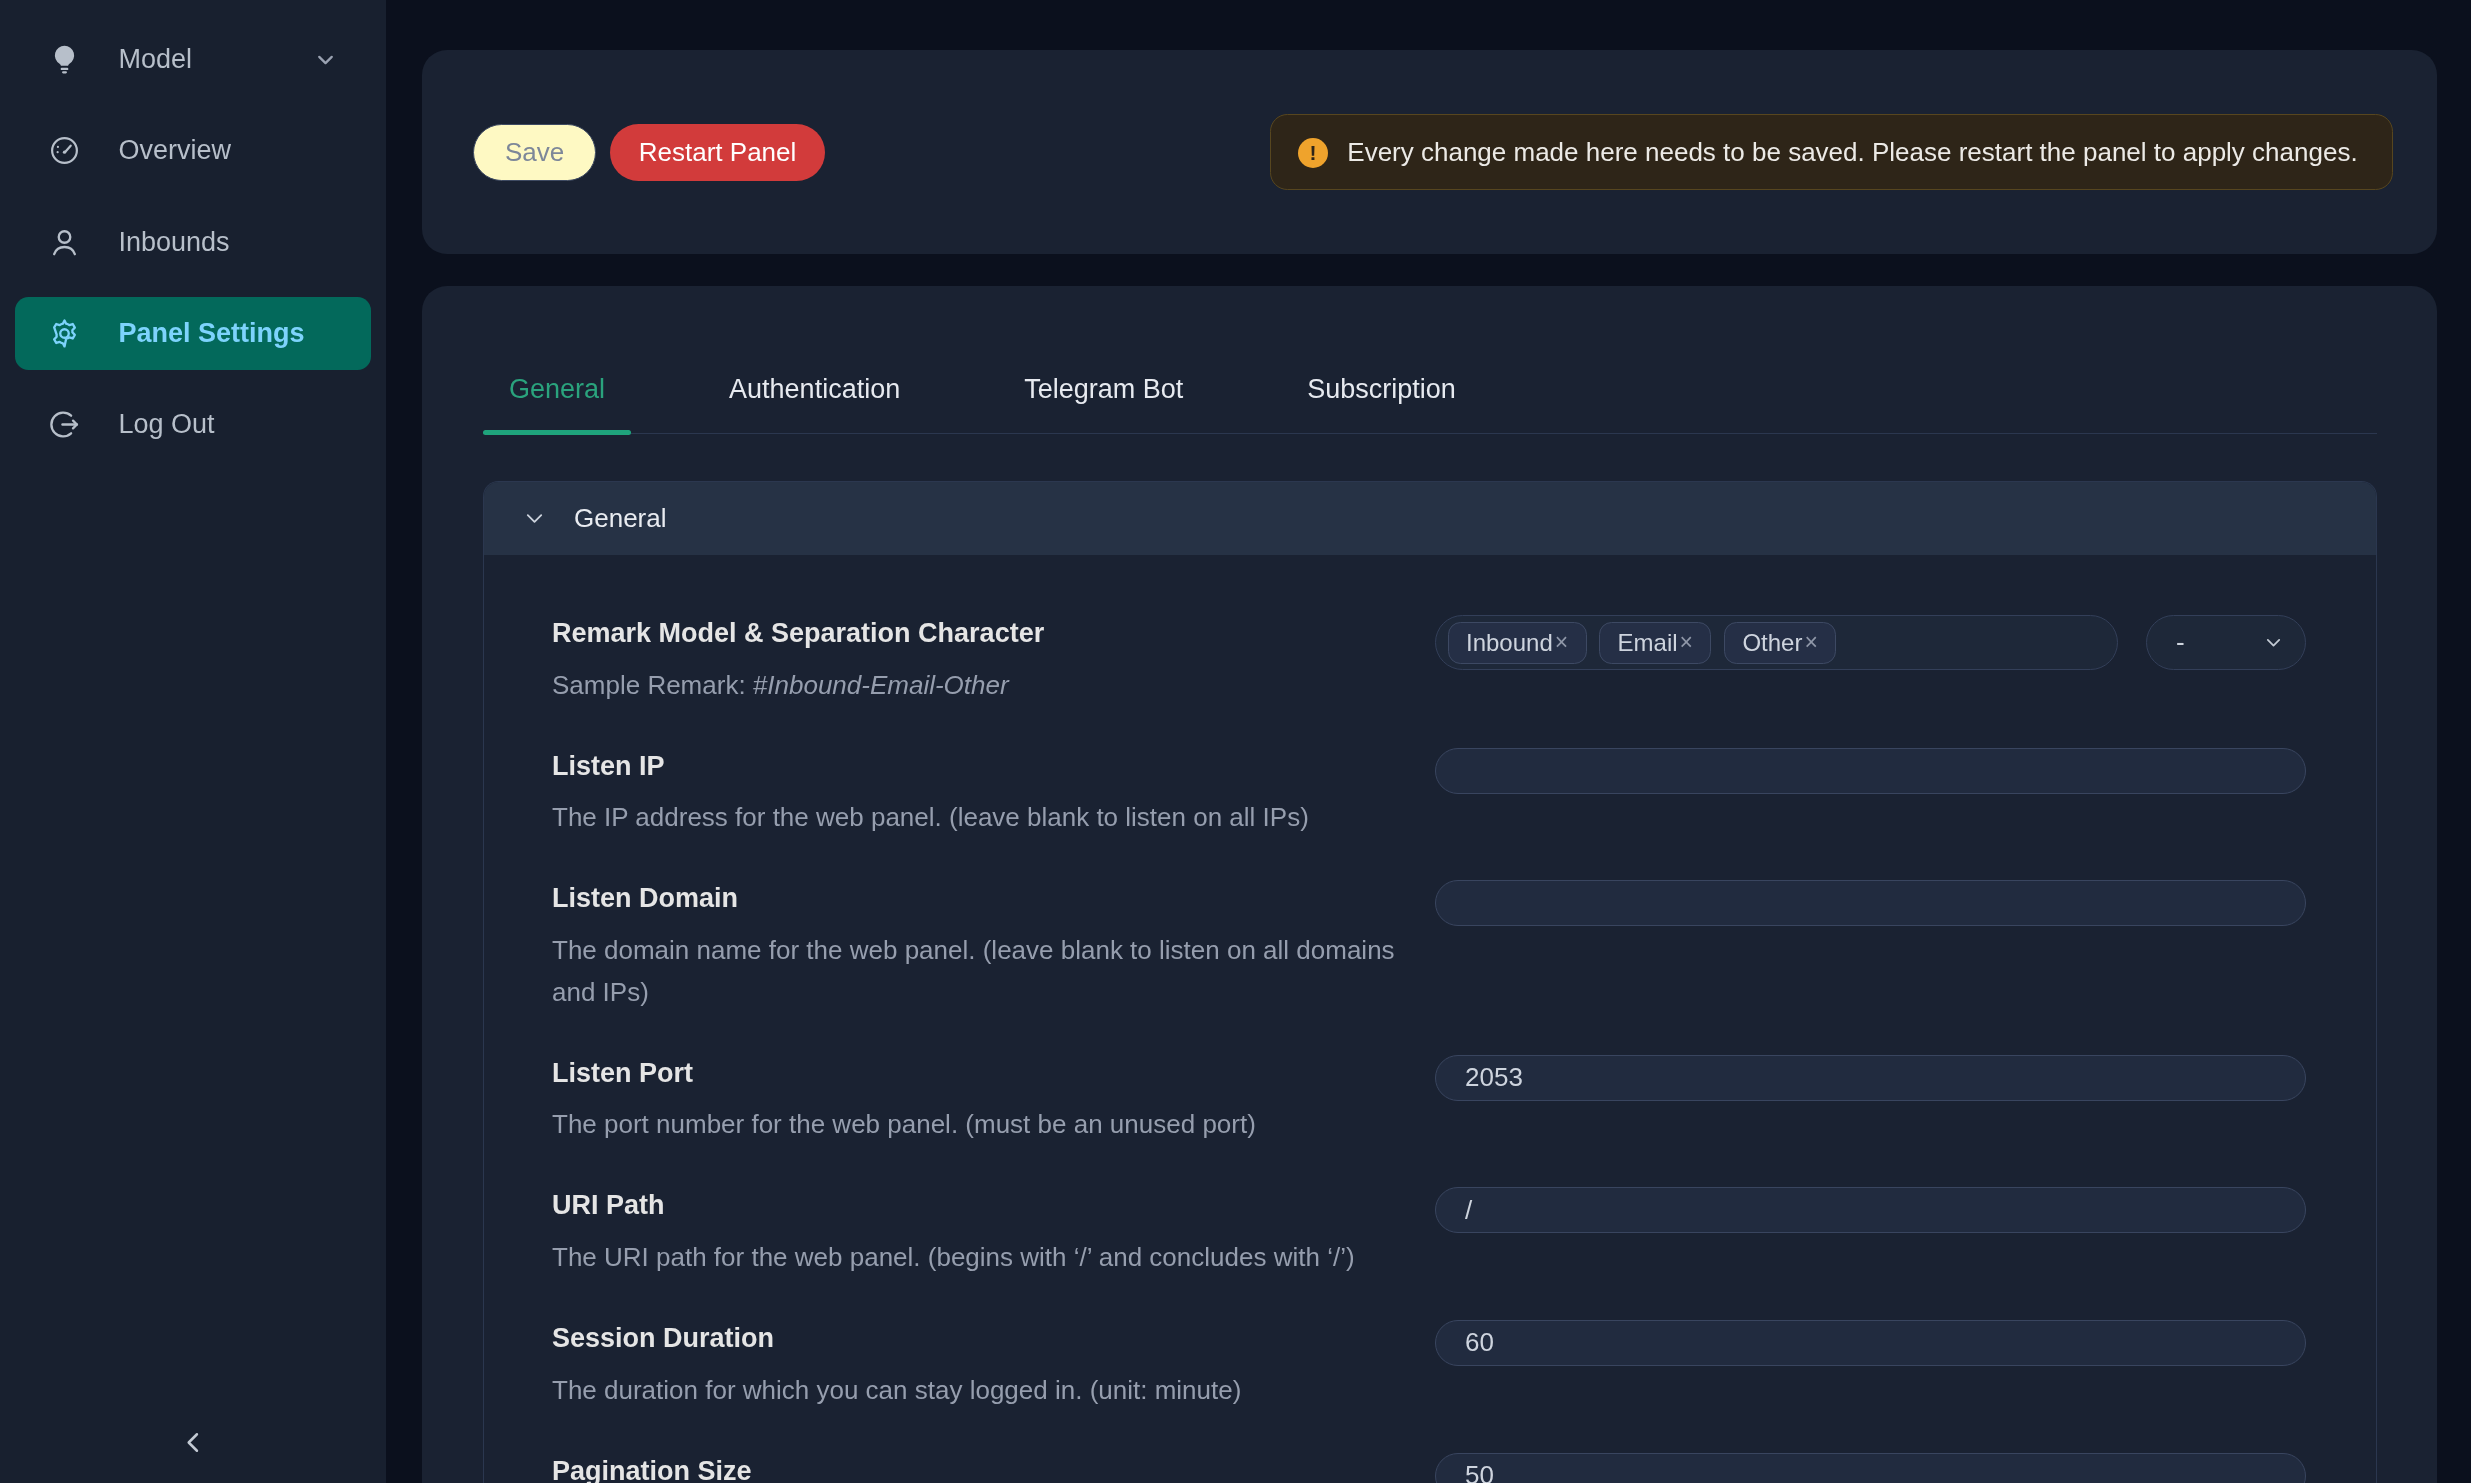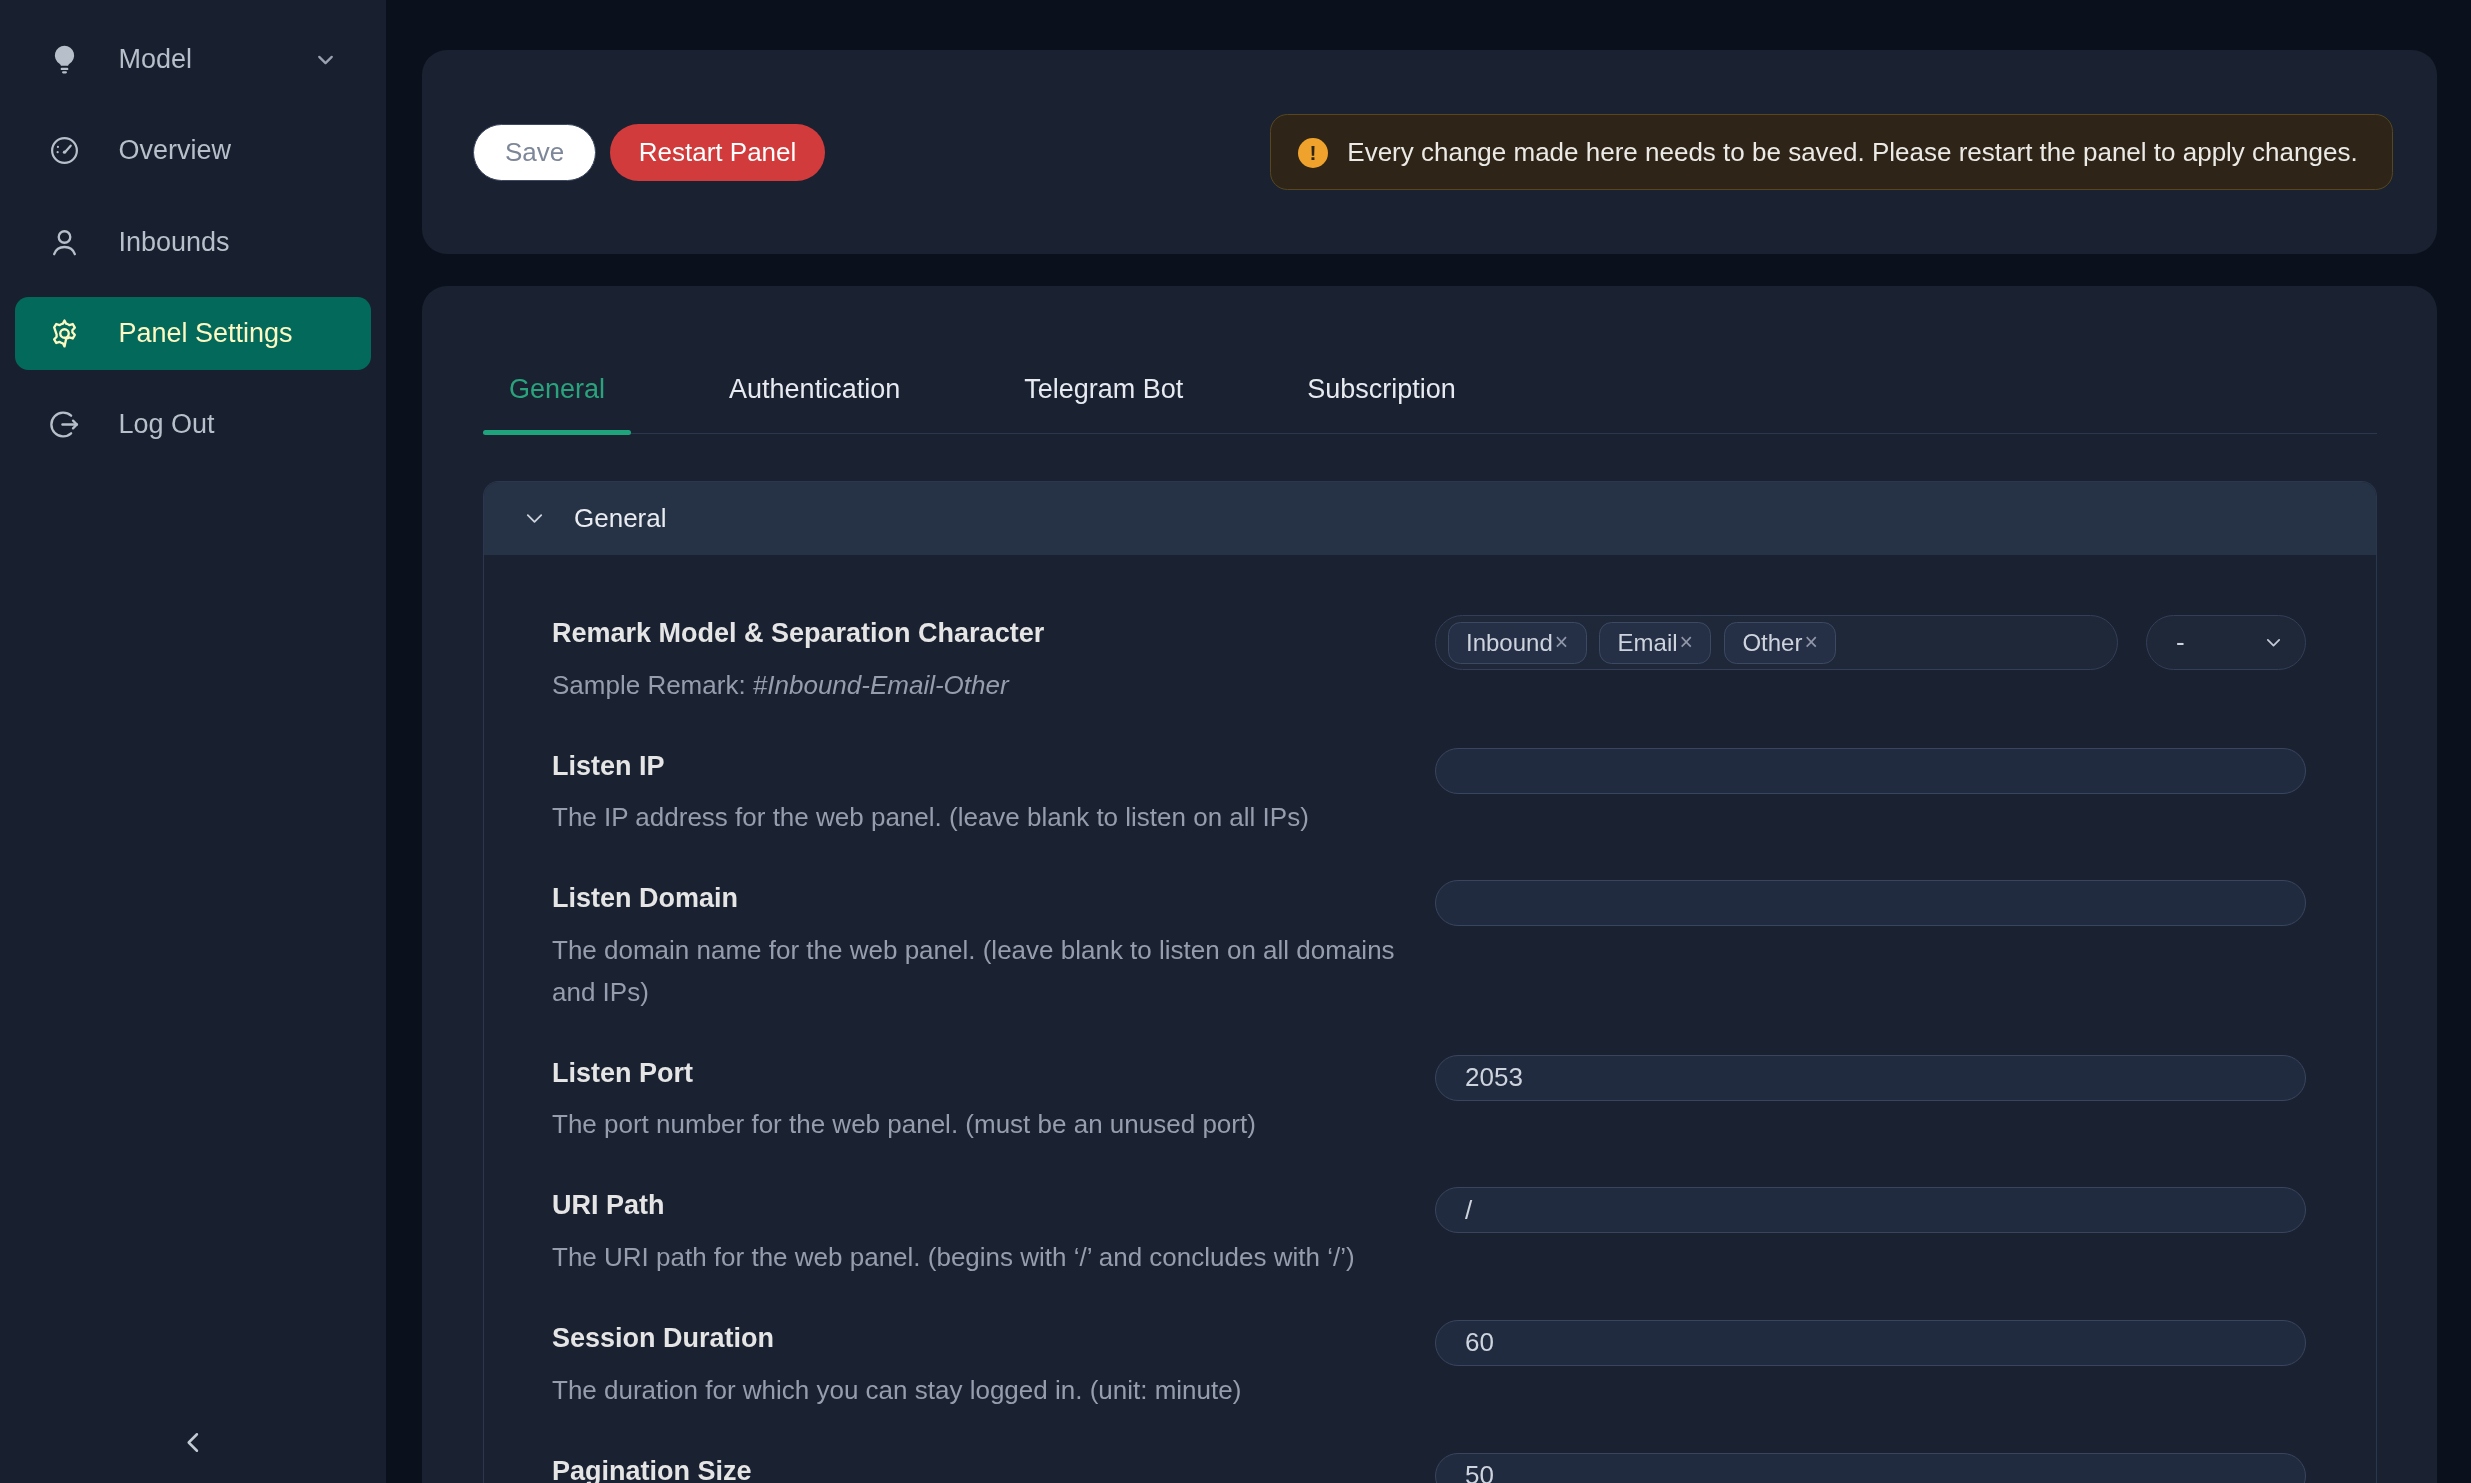--- a/index.html
+++ b/index.html
@@ -28,22 +28,22 @@
     color: #b7bfca;
     font-size: 27px;
     cursor: pointer;
   }
   .menu-item .mi-icon { width: 33px; height: 33px; margin-right: 37px; flex: none; display: flex; align-items: center; justify-content: center; }
   .menu-item .mi-icon svg { width: 33px; height: 33px; }
   .menu-item .mi-trail { margin-left: auto; width: 25px; height: 25px; color: #9aa2b2; }
   .menu-item .mi-trail svg { width: 25px; height: 25px; }
   .menu-item.active {
     background: #03695b;
-    color: #fef9c3;
-    font-weight: 400;
+    color: #7dd3fc;
+    font-weight: 700;
   }
   .sb-collapse {
     position: absolute; bottom: 21px; left: 0; right: 0;
     background: none; border: none;
     display: flex; justify-content: center;
     color: #c3cad4; cursor: pointer;
   }
   .sb-collapse svg { width: 33px; height: 33px; }
 
   
@@ -59,21 +59,21 @@
   }
   .actions { display: flex; align-items: center; gap: 13.5px; }
   .btn {
     height: 57px; border-radius: 29px;
     font-size: 26px; font-family: inherit;
     display: inline-flex; align-items: center; justify-content: center;
     cursor: pointer;
   }
   .btn-save {
     padding: 8px 31px;
-    background: #ffffff;
+    background: #fef9c3;
     border: 1px solid #3e4a62;
     color: #7d8799;
   }
   .btn-restart {
     padding: 0 29px;
     background: #d23b3b;
     border: none;
     color: #ffffff;
   }
   .alert {

